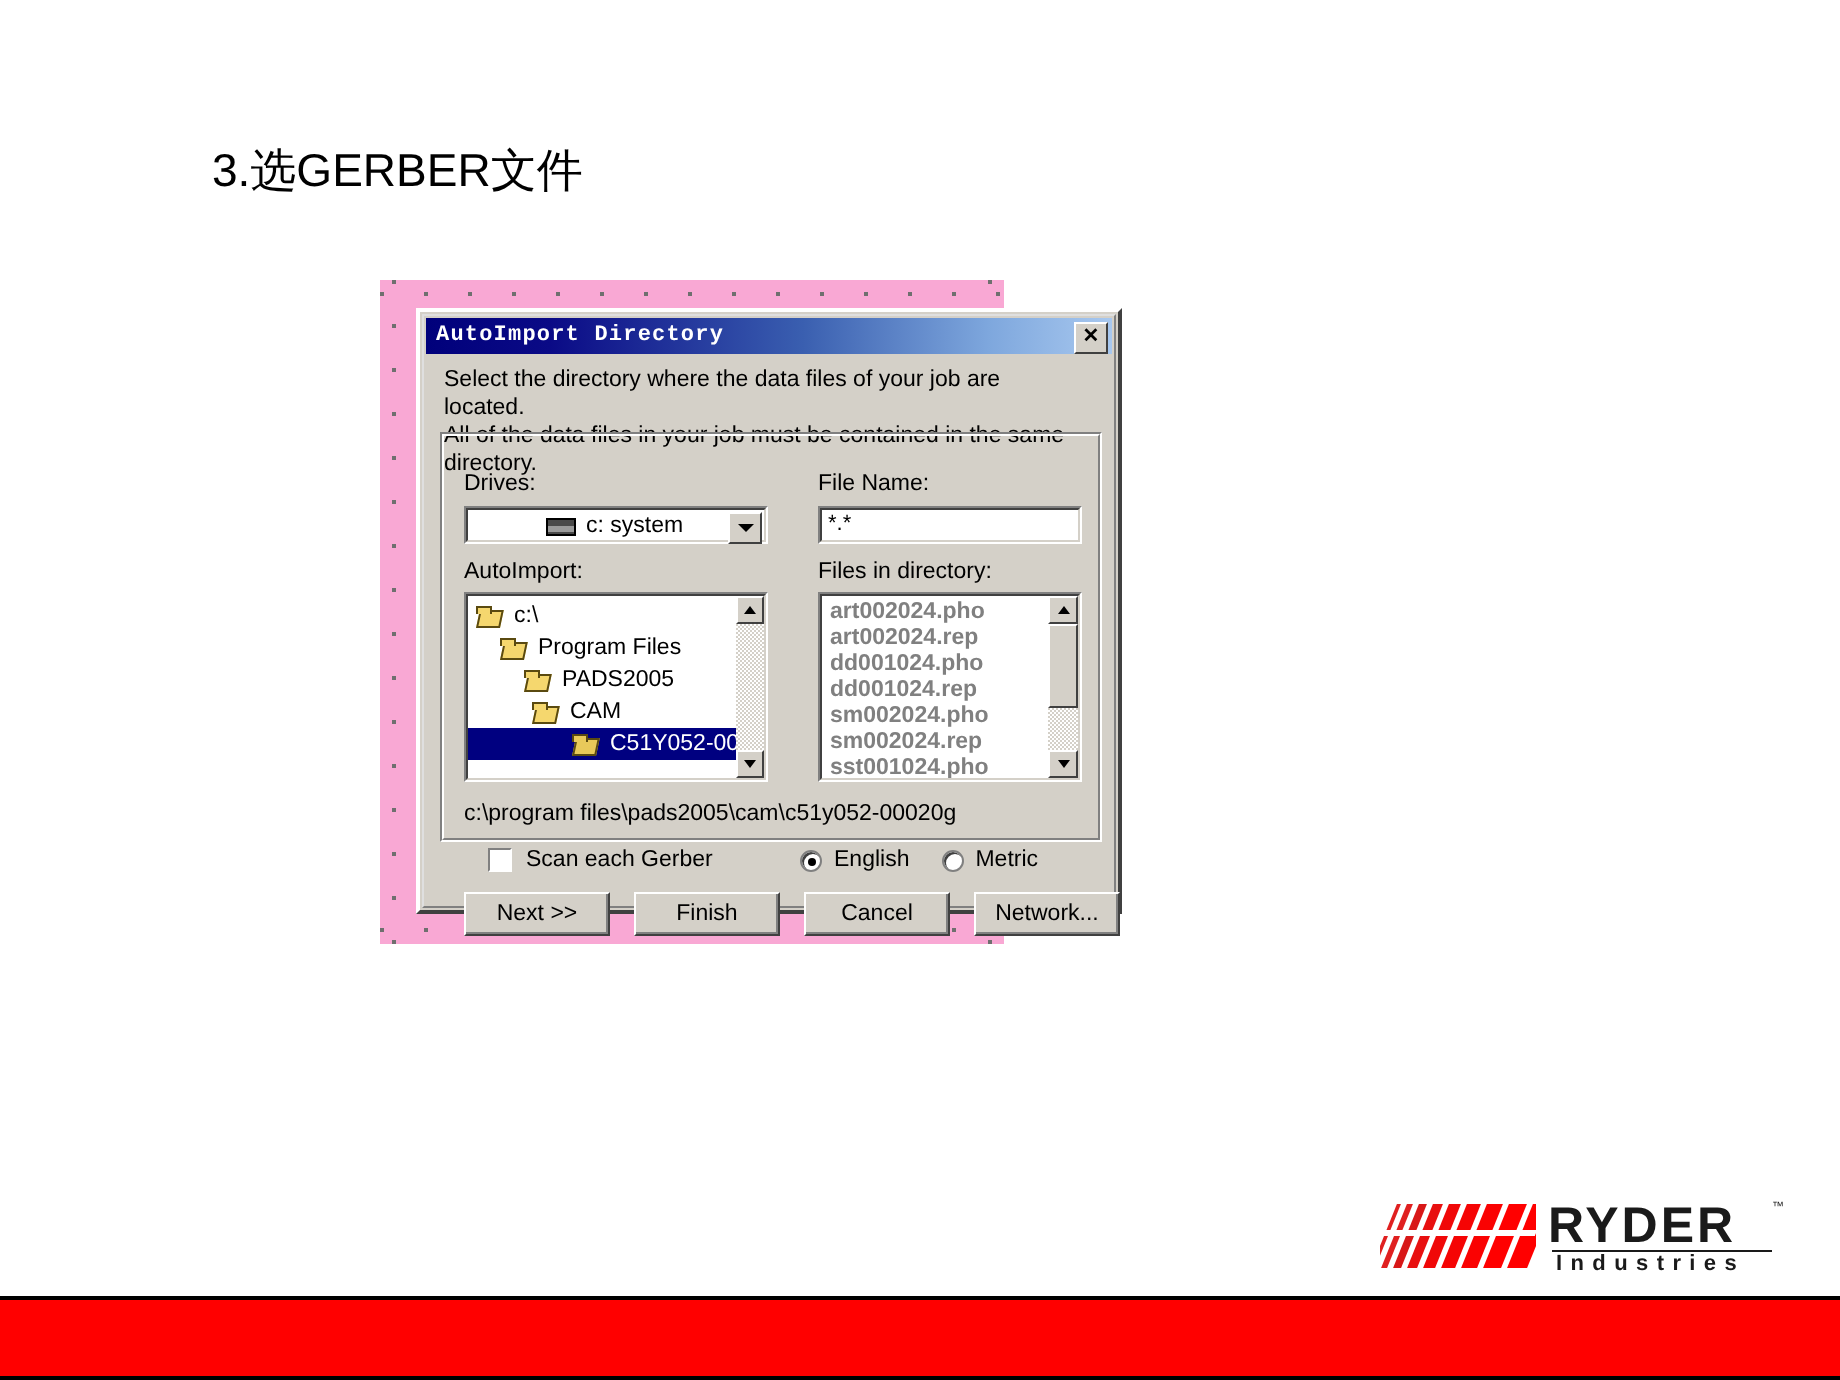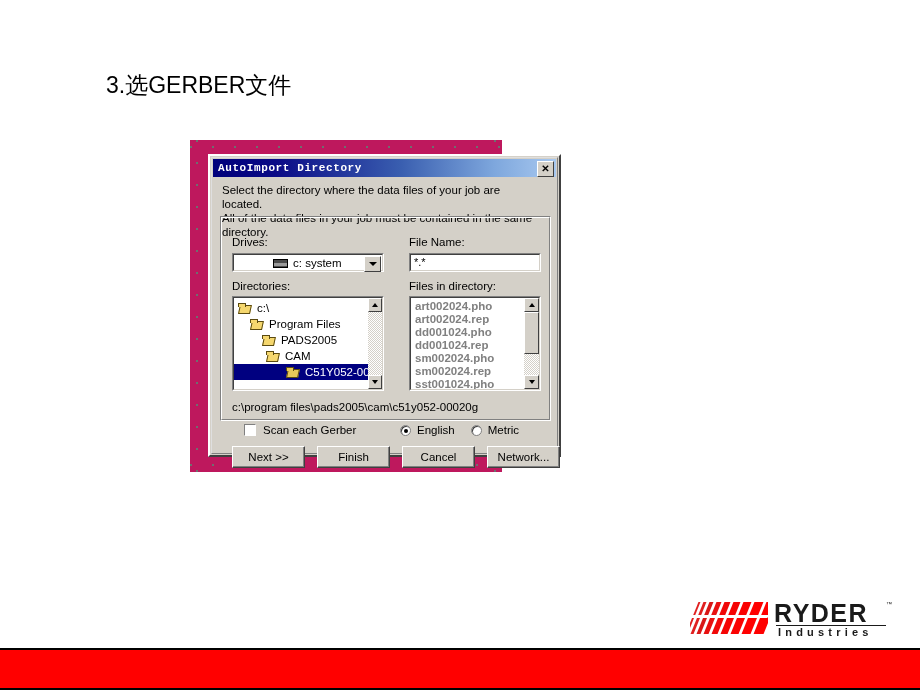--- a/index.html
+++ b/index.html
@@ -21,21 +21,21 @@
     letter-spacing:0px;
     white-space:nowrap;
     font-family:"Liberation Sans", sans-serif;
   }
 
   
   .shot-frame{
     position:absolute;
     left:190px; top:140px;
     width:312px; height:332px;
-    background:#be185d;
+    background:#f9a8d4;
     box-sizing:border-box;
   }
   
   .shot-frame .handles{
     position:absolute; inset:0;
     background-image:
       repeating-linear-gradient(to right,#6f6f6f 0 2px,transparent 2px 22px),
       repeating-linear-gradient(to right,#6f6f6f 0 2px,transparent 2px 22px),
       repeating-linear-gradient(to bottom,#6f6f6f 0 2px,transparent 2px 22px),
       repeating-linear-gradient(to bottom,#6f6f6f 0 2px,transparent 2px 22px);
@@ -405,21 +405,21 @@
     <div class="lbl" style="left:199px;top:80px;">
       <span>File Name:</span>
     </div>
 
     <div class="fname-edit sunken">
       <div class="sunken-in"></div>
       <span class="fname-val">*.*</span>
     </div>
 
     <div class="lbl" style="left:22px;top:124px;">
-      <span>Directories:</span>
+      <span>AutoImport:</span>
     </div>
 
     <div class="dirlist sunken">
       <div class="sunken-in">
         <div class="dir-items" id="dir-items">
             <div class="dir-row" style="padding-left: 4px;">
               <span class="folder"></span>
               <span>c:\</span>
             </div>
             <div class="dir-row" style="padding-left: 16px;">

